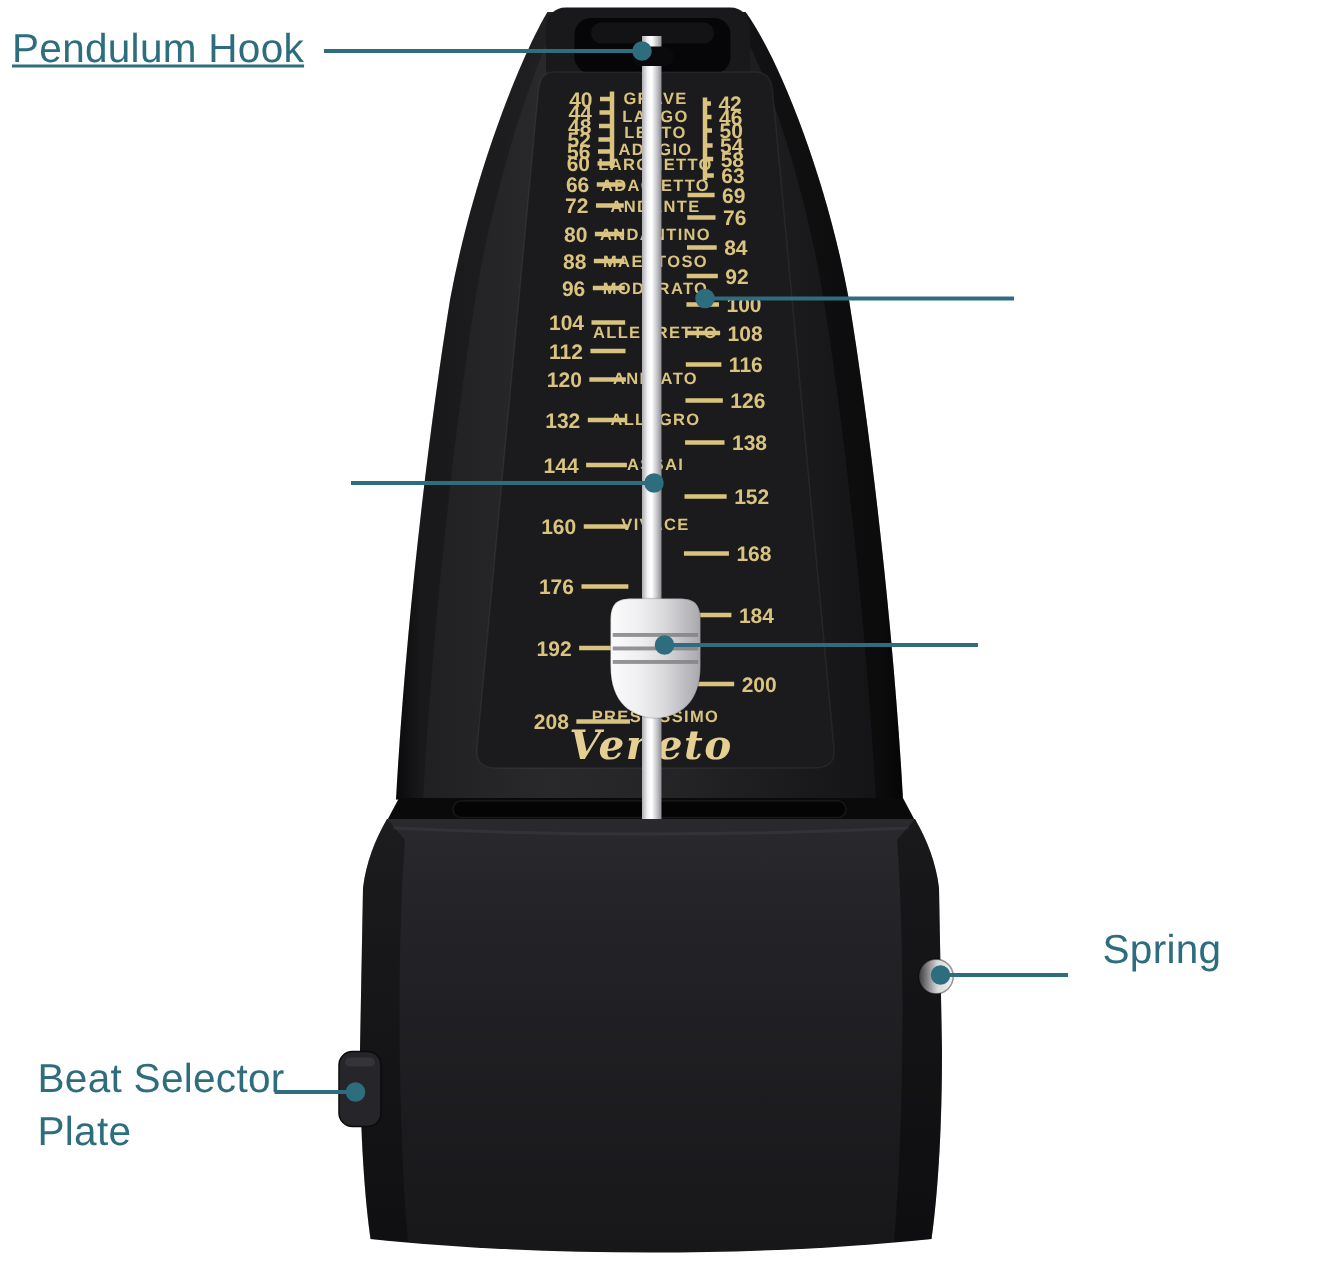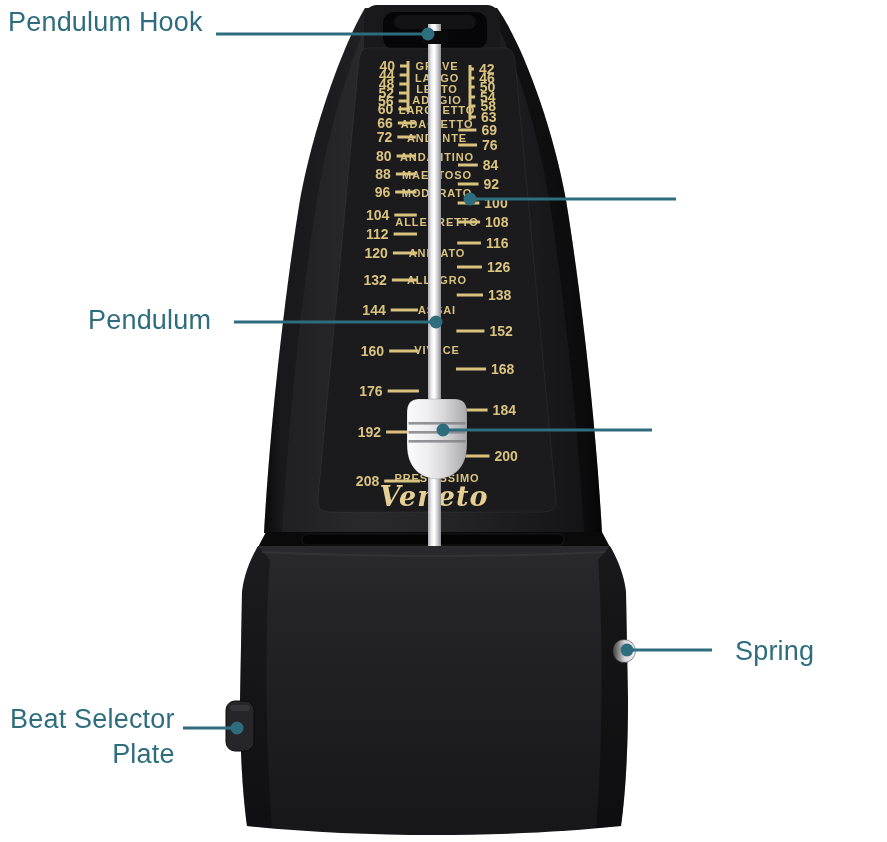--- a/index.html
+++ b/index.html
@@ -200,21 +200,20 @@
     <circle class="leader-dot" cx="436" cy="322" r="6.5"></circle>
     <line class="leader-line" x1="443" y1="430" x2="652" y2="430"></line>
     <circle class="leader-dot" cx="443" cy="430" r="6.5"></circle>
     <line class="leader-line" x1="627" y1="650" x2="712" y2="650"></line>
     <circle class="leader-dot" cx="627" cy="650" r="6.5"></circle>
     <line class="leader-line" x1="183" y1="728" x2="237" y2="728"></line>
     <circle class="leader-dot" cx="237" cy="728" r="6.5"></circle>
   </g>
 </svg>
 
-<div class="callout" style="left:8px;top:5px;">Pendulum Hook</div>
-<div class="callout" style="left:88px;top:303px;">Pendulum</div>
-<div class="callout" style="left:735px;top:634px;">Spring</div>
-<div class="callout" style="left:10px;top:702px;text-align:right;">
+<div class="callout" style="left:8px;top:15px;text-decoration:underline;">Pendulum Hook</div>
+<div class="callout" style="left:735px;top:616px;">Spring</div>
+<div class="callout" style="left:25px;top:702px;">
   <div>Beat Selector</div>
   <div>Plate</div>
 </div>
 
 </div>
 
 </body></html>

